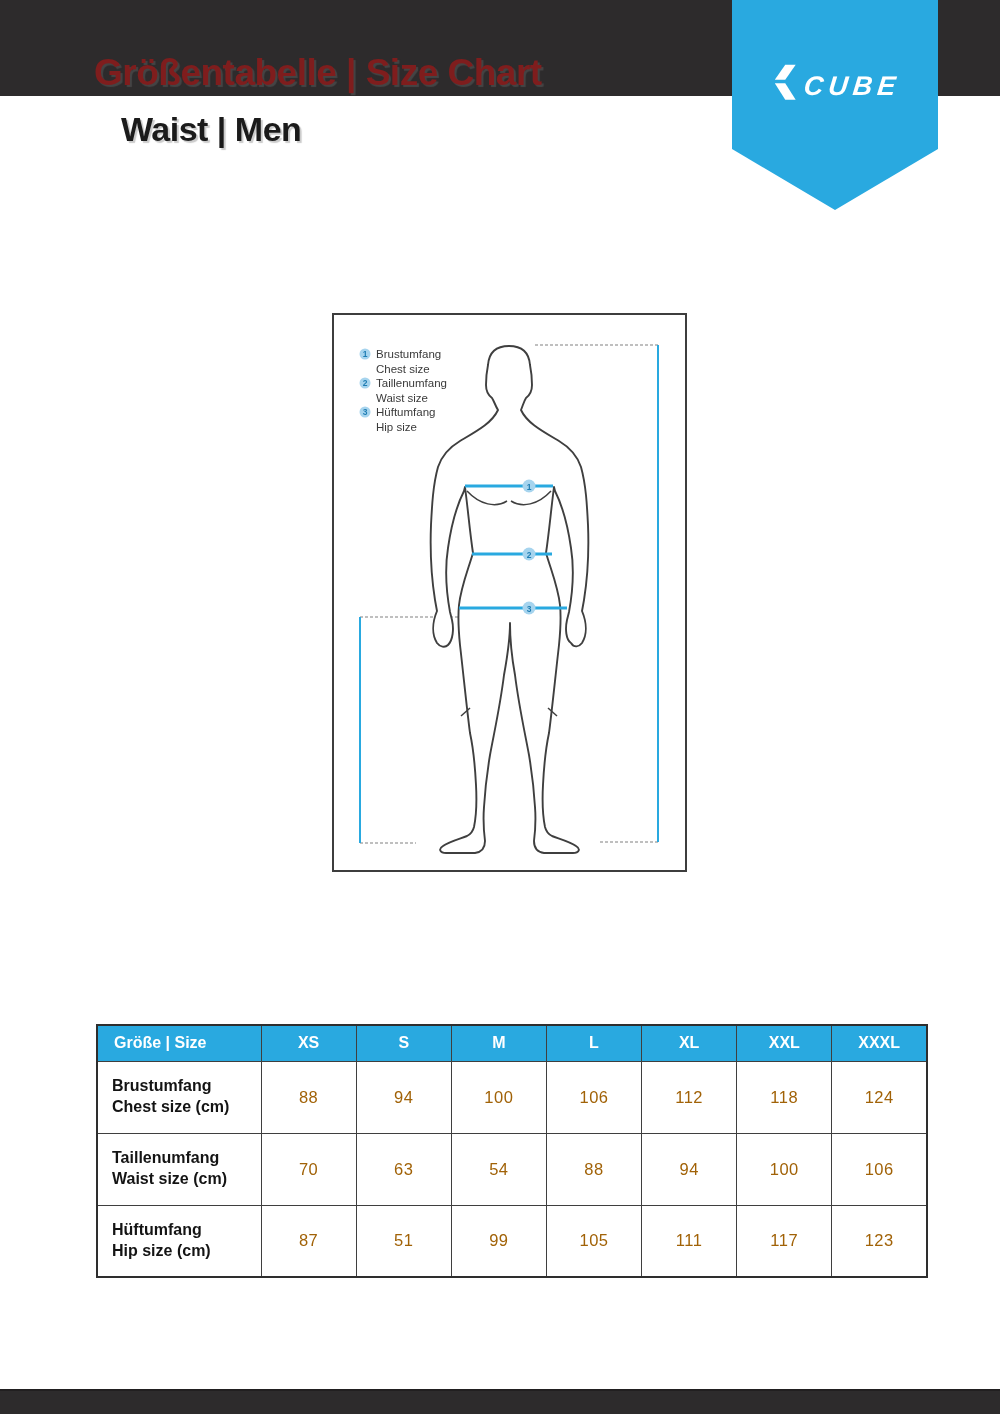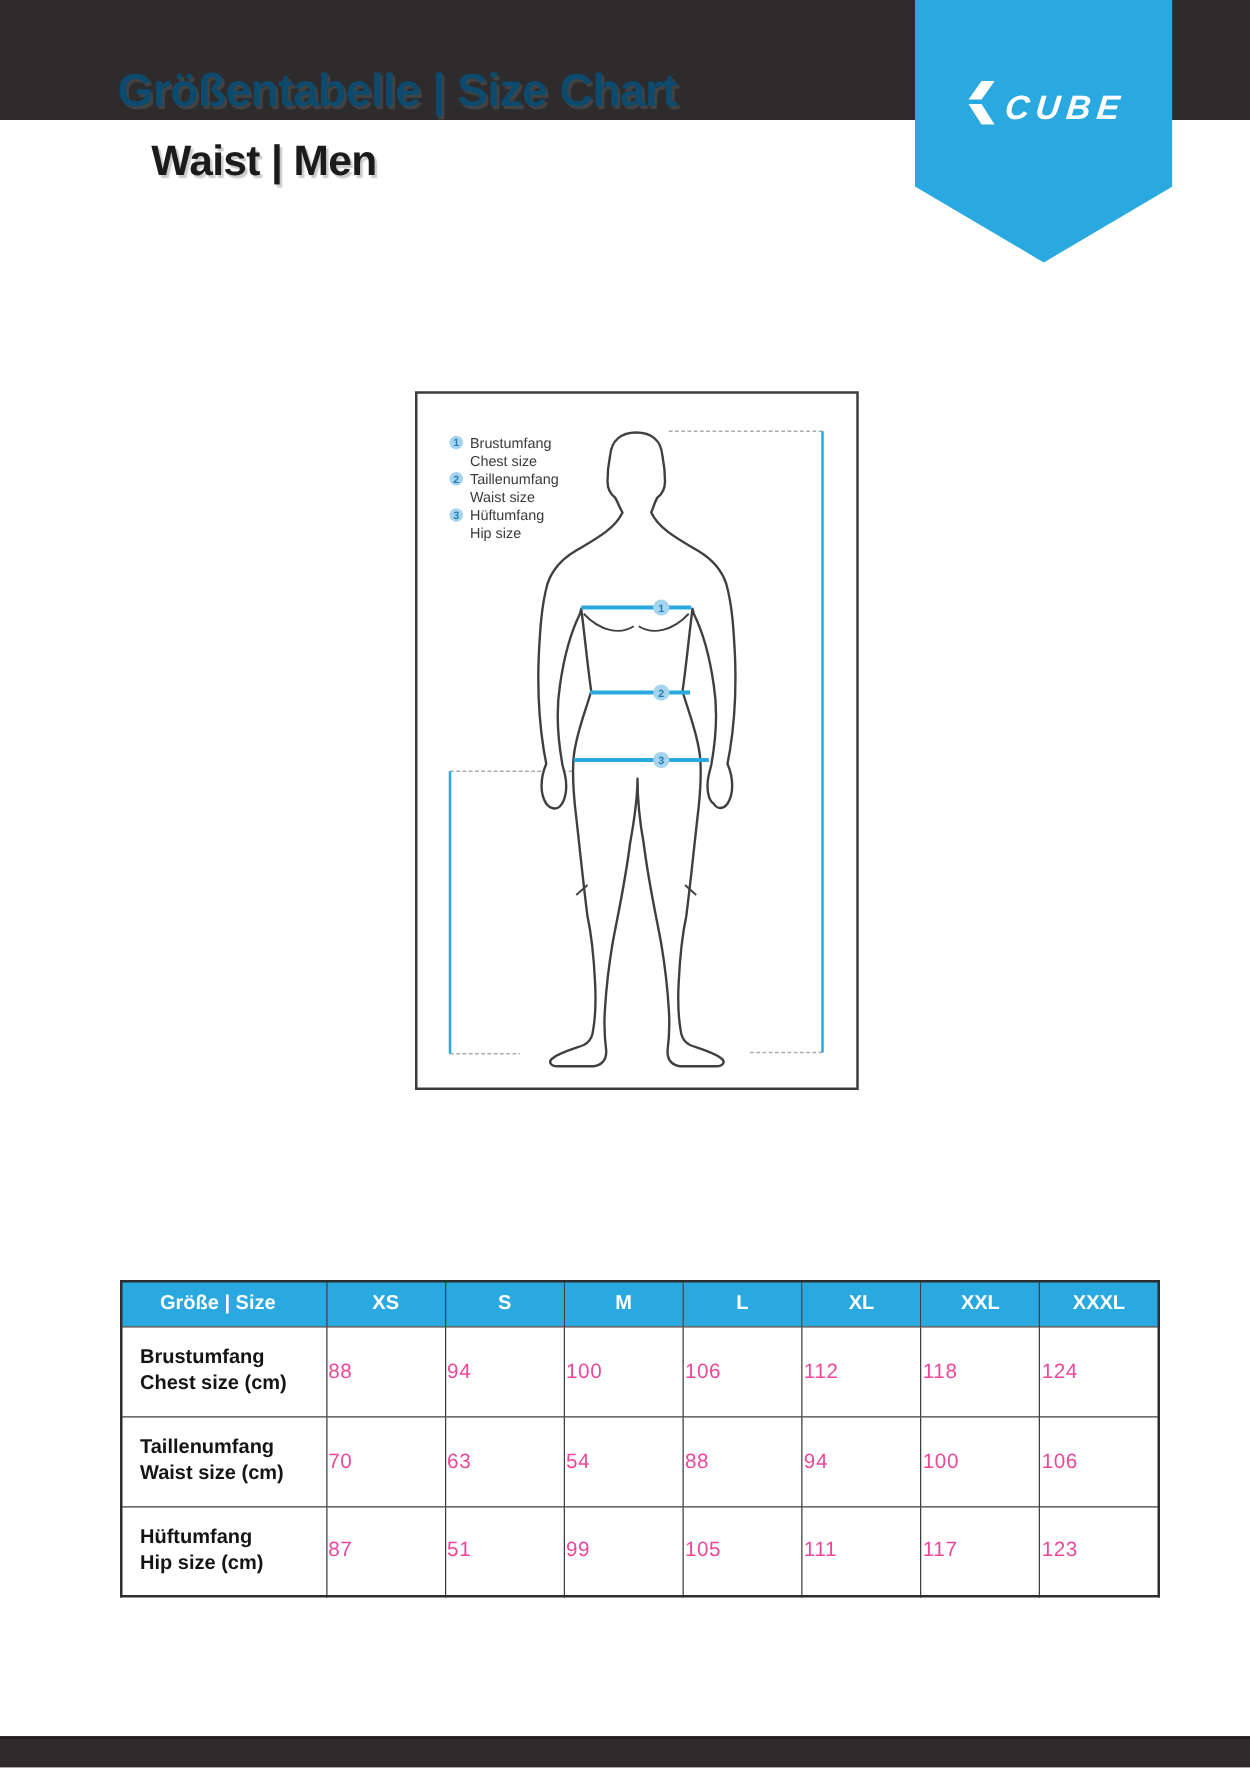--- a/index.html
+++ b/index.html
@@ -6,21 +6,21 @@
   * { box-sizing:border-box; }
   .page {
     position:relative; width:1000px; height:1414px; margin:0 auto;
     background:#ffffff; overflow:hidden;
     font-family:"Liberation Sans", sans-serif;
   }
   
   .header-bar { position:absolute; left:0; top:0; width:1000px; height:96px; background:#2d2b2c; }
   .footer-bar { position:absolute; left:0; top:1389px; width:1000px; height:25px; background:#2d2b2c; border-top:2px solid #211f20; }
   .title-main {
-    position:absolute; left:94px; top:54px; color:#0c4a6e;
+    position:absolute; left:94px; top:54px; color:#7f1d1d;
     font-size:37px; font-weight:bold; letter-spacing:-0.5px; line-height:1;
     text-shadow:2px 2px 1px rgba(90,90,90,0.55);
     white-space:nowrap; z-index:3;
   }
   .title-sub {
     position:absolute; left:121px; top:112px; color:#1b1b1b;
     font-size:34px; font-weight:bold; letter-spacing:-0.5px; line-height:1;
     text-shadow:2px 2px 1px rgba(160,160,160,0.55);
     white-space:nowrap; z-index:3;
   }
@@ -51,24 +51,24 @@
     position:absolute; left:96px; top:1024px; width:832px;
     border-collapse:collapse; table-layout:fixed;
     border:2px solid #2e2e2e;
   }
   .size-table th, .size-table td { border:1px solid #3f3f3f; }
   .size-table thead tr { height:36px; }
   .size-table tbody tr { height:72px; }
   .size-table thead th {
     background:#29a9e0; color:#ffffff; font-size:16px; font-weight:bold; 
   }
-  .size-table thead th.corner { text-align:left; padding-left:30px; }
+  .size-table thead th.corner { text-align:left; padding-left:16px; }
   .row-label { text-align:left; padding-left:14px; font-size:16px; font-weight:bold; color:#141414; line-height:1.3; }
   .row-label span { display:block; }
-  .val-cell { text-align:left; font-size:16.5px; color:#ec4899; letter-spacing:0.5px; }
+  .val-cell { text-align:center; font-size:16.5px; color:#a16207; letter-spacing:0.5px; }
 </style>
 </head>
 <body>
 
 <div class="page">
 
   <div class="header-bar"></div>
 
   <div class="title-main">Größentabelle | Size Chart</div>
   <div class="title-sub">Waist | Men</div>

